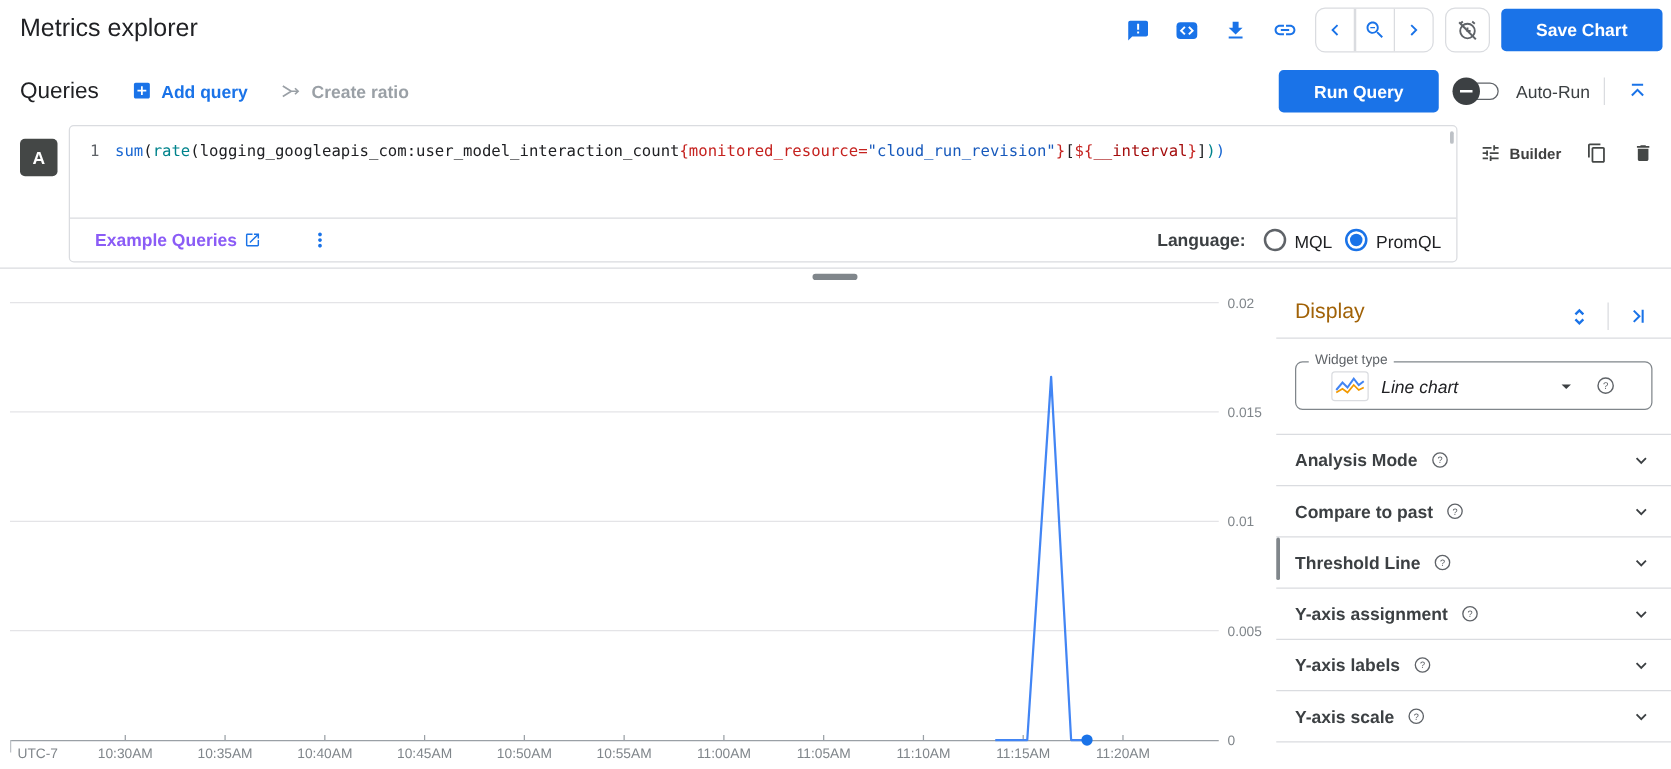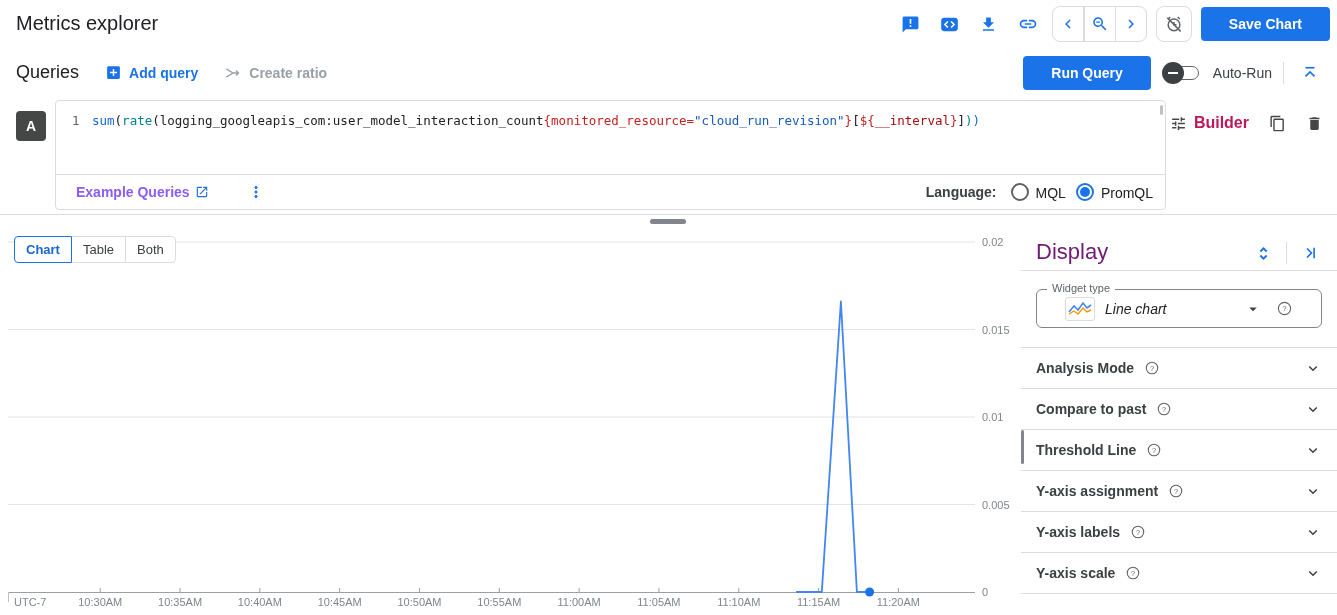--- a/index.html
+++ b/index.html
@@ -41,37 +41,37 @@
   .example-link{display:flex;align-items:center;gap:5px;color:#8b5cf6;font-size:14px;font-weight:700;cursor:pointer;}
   .dots-btn{margin-left:38px;cursor:pointer;display:flex;align-items:center;}
   .lang-cluster{margin-left:auto;display:flex;align-items:center;gap:10px;}
   .lang-label{font-size:14px;font-weight:700;color:#3c4043;margin-right:4px;}
   .lang-option{display:flex;align-items:flex-end;gap:7px;cursor:pointer;}
   .lang-option span.lbl{font-size:14px;color:#202124;}
   .radio{width:18px;height:18px;border:2px solid #5f6368;border-radius:50%;box-sizing:border-box;position:relative;background:#fff;}
   .radio.selected{border-color:#1a73e8;}
   .radio.selected::after{content:"";position:absolute;inset:2px;background:#1a73e8;border-radius:50%;}
   .builder-row{position:absolute;right:14px;top:17px;display:flex;align-items:center;}
-  .builder-btn{display:flex;align-items:center;gap:7px;color:#be185d;font-size:16px;font-weight:700;cursor:pointer;}
+  .builder-btn{display:flex;align-items:center;gap:7px;color:#404040;font-size:12px;font-weight:700;cursor:pointer;}
   .tool-ic{margin-left:20px;cursor:pointer;display:flex;align-items:center;}
   
   .drag-handle{position:absolute;top:219px;left:650px;width:36px;height:5px;background:#80868b;border-radius:3px;cursor:row-resize;}
   
   .chart-wrap{position:absolute;top:228px;left:0;width:1015px;height:387px;}
   .chart-svg{position:absolute;inset:0;}
   .chart-svg text{font-size:11px;fill:#80868b;font-family:"Liberation Sans",sans-serif;}
   .tabs{position:absolute;top:8px;left:14px;display:flex;z-index:3;}
   .tab{height:25px;padding:0 11px;border:1px solid #dadce0;background:#fff;font-size:13px;color:#3c4043;display:flex;align-items:center;cursor:pointer;position:relative;}
   .tab + .tab{margin-left:-1px;}
   .tab:first-child{border-radius:4px 0 0 4px;}
   .tab:last-child{border-radius:0 4px 4px 0;}
   .tab.selected{color:#1967d2;border-color:#1a73e8;z-index:2;font-weight:700;}
   
   .display{position:absolute;top:228px;left:1021px;width:316px;height:387px;background:#fff;}
-  .d-title{position:absolute;left:15px;top:11px;font-size:22px;color:#701a75;}
+  .d-title{position:absolute;left:15px;top:11px;font-size:17px;color:#a16207;}
   .d-head-icons{position:absolute;right:12px;top:10px;display:flex;align-items:center;gap:8px;}
   .d-divider{position:absolute;top:42px;left:0;right:0;height:1px;background:#dadce0;}
   .widget-field{position:absolute;top:61px;left:15px;width:286px;height:39px;border:1px solid #80868b;border-radius:6px;display:flex;align-items:center;padding:0 28px;box-sizing:border-box;cursor:pointer;}
   .widget-legend{position:absolute;top:-8px;left:10px;background:#fff;padding:0 5px;font-size:11px;color:#5f6368;}
   .mini-chart{width:28px;height:22px;border:1px solid #dadce0;border-radius:3px;display:flex;align-items:center;justify-content:center;background:#fff;}
   .widget-value{font-size:14px;color:#202124;margin-left:10px;font-style:italic;}
   .widget-caret{margin-left:auto;display:flex;align-items:center;}
   .widget-help{margin-left:14px;display:flex;align-items:center;}
   .sections{position:absolute;top:119px;left:0;right:0;border-top:1px solid #dadce0;}
   .sec-row{height:40px;border-bottom:1px solid #dadce0;display:flex;align-items:center;padding:0 15px;cursor:pointer;}
@@ -292,25 +292,20 @@
         <line x1="738.7500000000005" y1="360" x2="738.7500000000005" y2="364" stroke="#9aa0a6"></line>
         <text x="738.7500000000005" y="378" text-anchor="middle">11:10AM</text>
         <line x1="818.5641891891897" y1="360" x2="818.5641891891897" y2="364" stroke="#9aa0a6"></line>
         <text x="818.5641891891897" y="378" text-anchor="middle">11:15AM</text>
         <line x1="898.378378378379" y1="360" x2="898.378378378379" y2="364" stroke="#9aa0a6"></line>
         <text x="898.378378378379" y="378" text-anchor="middle">11:20AM</text>
         <text x="14" y="378">UTC-7</text>
         <polyline points="796.2,364.0 821.8,364.0 840.9,73.5 856.9,364.0 869.6,364.0" fill="none" stroke="#4285f4" stroke-width="1.8" stroke-linejoin="round"></polyline>
         <circle cx="869.6" cy="364.0" r="4.5" fill="#1a73e8"></circle>
       </svg>
-    <div class="tabs">
-      <div class="tab selected">Chart</div>
-      <div class="tab">Table</div>
-      <div class="tab">Both</div>
-    </div>
   </div>
 
   <div class="display">
     <div class="d-title">Display</div>
     <div class="d-head-icons">
       <span class="icon-btn">
         <span>
             <svg width="19" height="19" viewBox="0 0 24 24" fill="none" stroke="#1a73e8" stroke-width="2.4">
               <path d="M8 9.5l4-4 4 4"></path>
               <path d="M8 14.5l4 4 4-4"></path>

